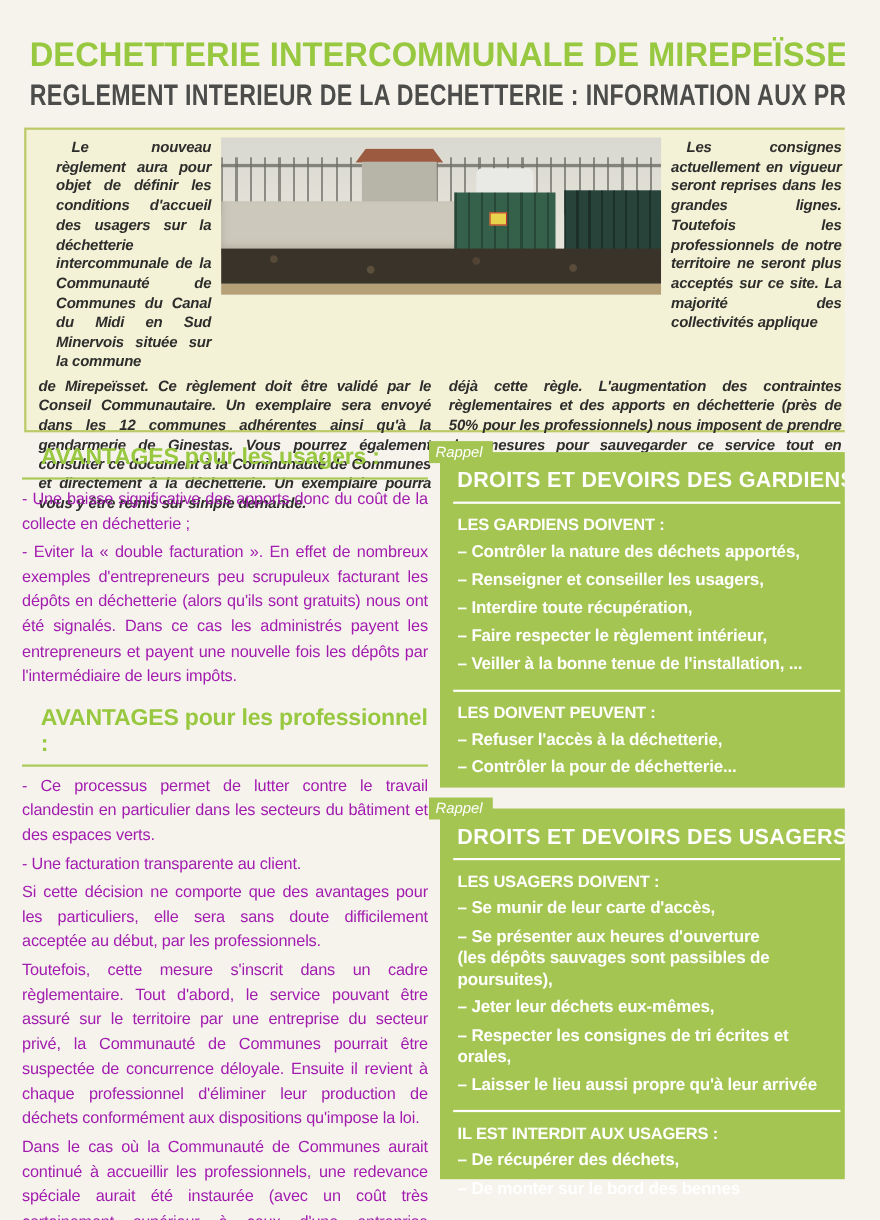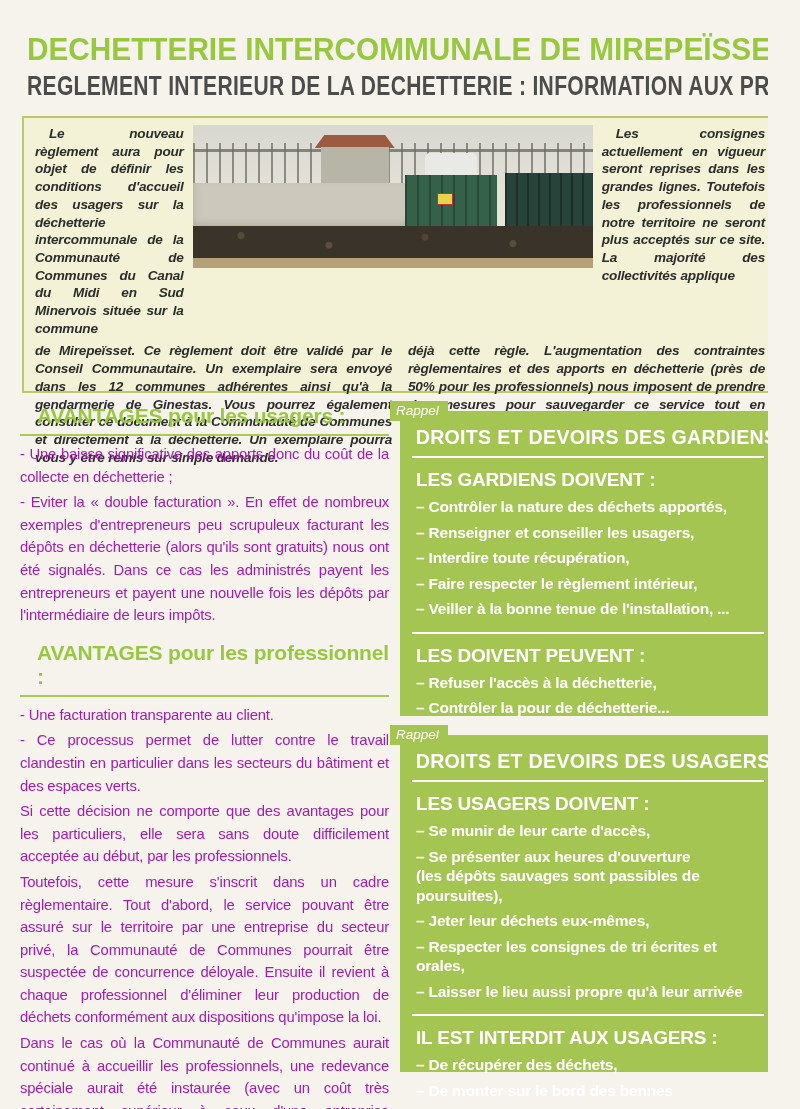--- a/index.html
+++ b/index.html
@@ -6,21 +6,21 @@
   body{width:800px;height:1109px;background:#f6f3ec;font-family:"Liberation Sans",sans-serif;}
   .page{position:relative;width:768px;height:1109px;overflow:hidden;}
 
   .title{position:absolute;left:27px;top:32px;font-size:31px;font-weight:bold;color:#97c83f;
          white-space:nowrap;transform:scaleX(0.96);transform-origin:left;letter-spacing:0px;}
   .subtitle{position:absolute;left:27px;top:71px;font-size:27px;font-weight:bold;color:#4c4c4a;
          white-space:nowrap;transform:scaleX(0.78);transform-origin:left;letter-spacing:0.4px;}
 
   .intro-box{position:absolute;left:22px;top:116px;width:756px;height:277px;box-sizing:border-box;
          background:#f3f1d6;border:2px solid #bbc968;padding:7px 11px 6px 11px;}
-  .intro-top{display:flex;gap:9px;}
+  .intro-top{display:flex;gap:9px;margin-left:16px;}
   .intro-text{font-style:italic;font-weight:bold;font-size:13.6px;line-height:17.7px;color:#2d2d2b;
          text-align:justify;letter-spacing:-0.2px;}
   .intro-left{width:153px;text-indent:14px;}
   .intro-right{width:168px;text-indent:14px;}
   .intro-bottom{display:flex;gap:16px;margin-top:5px;}
   .intro-bottom .col{flex:1;}
 
   .photo{position:relative;width:400px;height:143px;flex:none;overflow:hidden;
          background:linear-gradient(#d9d8d0,#e6e4da 60%);}
   .ph-fence{position:absolute;left:0;top:18px;width:100%;height:52px;
@@ -52,21 +52,21 @@
   .sec2{margin-top:14px;}
 
   .panel{position:absolute;left:400px;width:376px;background:#a5c553;color:#ffffff;box-sizing:border-box;}
   .panel1{top:411px;height:305px;}
   .panel2{top:735px;height:337px;}
   .tab{position:absolute;top:-10px;left:-10px;background:#a5c553;color:#fff;font-weight:normal;
        font-size:13.5px;padding:2px 9px 3px 6px;font-style:italic;}
   .panel-title{font-weight:bold;font-size:20px;letter-spacing:0.3px;padding:15px 14px 7px 16px;
        transform:scaleX(0.98);transform-origin:left;white-space:nowrap;}
   .panel-rule{border:none;border-top:2px solid #ffffff;margin:0 12px;}
-  .panel-sub{font-size:19px;font-weight:bold;padding:11px 14px 3px 16px;letter-spacing:-0.2px;}
+  .panel-sub{font-size:15px;font-weight:bold;padding:11px 14px 3px 16px;letter-spacing:-0.2px;}
   .panel-item{font-size:15.5px;font-weight:bold;padding:3px 14px 3px 16px;line-height:19.5px;
        white-space:pre-line;letter-spacing:-0.2px;}
   .grp2-rule{margin-top:10px;}
 </style>
 </head>
 <body>
 
 <div class="page">
 
   <div class="title">DECHETTERIE INTERCOMMUNALE DE MIREPEÏSSET</div>
@@ -98,22 +98,22 @@
 
   <div class="left-col">
     <div class="sec-h">AVANTAGES pour les usagers :</div>
     <hr class="sec-rule">
     <p class="body-p">- Une baisse significative des apports donc du coût de la collecte en déchetterie ;</p>
     <p class="body-p">- Eviter la « double facturation ». En effet de nombreux exemples d'entrepreneurs peu scrupuleux facturant les dépôts en déchetterie (alors qu'ils sont gratuits) nous ont été signalés. Dans ce cas les administrés payent les entrepreneurs et payent une nouvelle fois les dépôts par l'intermédiaire de leurs impôts.</p>
 
     <div class="sec2">
       <div class="sec-h">AVANTAGES pour les professionnel :</div>
       <hr class="sec-rule">
+      <p class="body-p">- Ce processus permet de lutter contre le travail clandestin en particulier dans les secteurs du bâtiment et des espaces verts.</p>
       <p class="body-p">- Une facturation transparente au client.</p>
-      <p class="body-p">- Ce processus permet de lutter contre le travail clandestin en particulier dans les secteurs du bâtiment et des espaces verts.</p>
       <p class="body-p">Si cette décision ne comporte que des avantages pour les particuliers, elle sera sans doute difficilement acceptée au début, par les professionnels.</p>
       <p class="body-p">Toutefois, cette mesure s'inscrit dans un cadre règlementaire. Tout d'abord, le service pouvant être assuré sur le territoire par une entreprise du secteur privé, la Communauté de Communes pourrait être suspectée de concurrence déloyale. Ensuite il revient à chaque professionnel d'éliminer leur production de déchets conformément aux dispositions qu'impose la loi.</p>
       <p class="body-p">Dans le cas où la Communauté de Communes aurait continué à accueillir les professionnels, une redevance spéciale aurait été instaurée (avec un coût très certainement supérieur à ceux d'une entreprise spécialisée dans ce secteur).</p>
 
     </div>
   </div>
 
   <div class="panel panel1">
     <div class="tab">Rappel</div>
     <div class="panel-title">DROITS ET DEVOIRS DES GARDIENS :</div>

